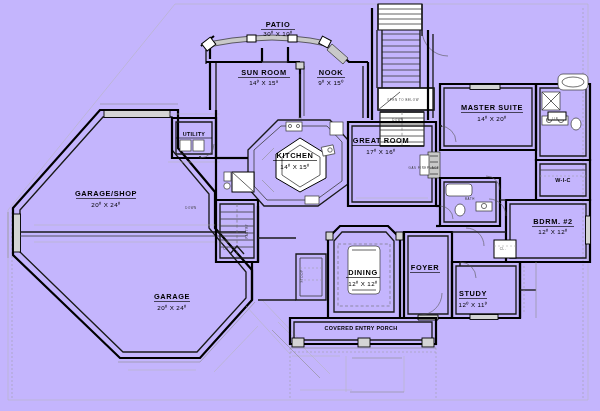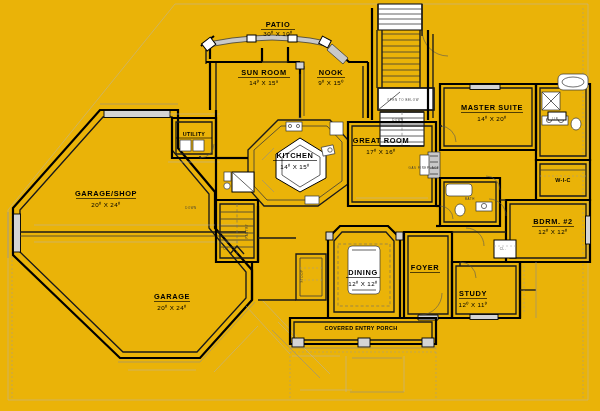--- a/index.html
+++ b/index.html
@@ -4,21 +4,21 @@
 <style>
   html, body {
     margin: 0;
     padding: 0;
     background: #ffffff;
   }
   #plan-root {
     position: relative;
     width: 600px;
     height: 411px;
-    background: #eab308;
+    background: #c4b5fd;
     overflow: hidden;
     font-family: "Liberation Sans", sans-serif;
   }
   svg.plan-canvas {
     position: absolute;
     left: 0; top: 0;
     width: 600px;
     height: 411px;
     display: block;
   }

